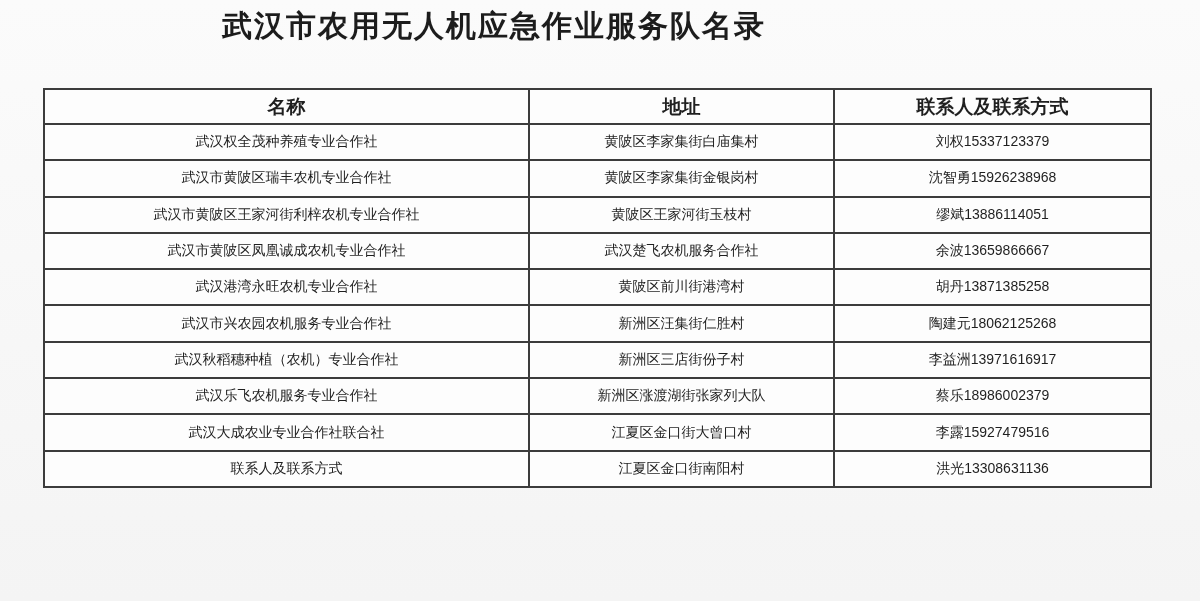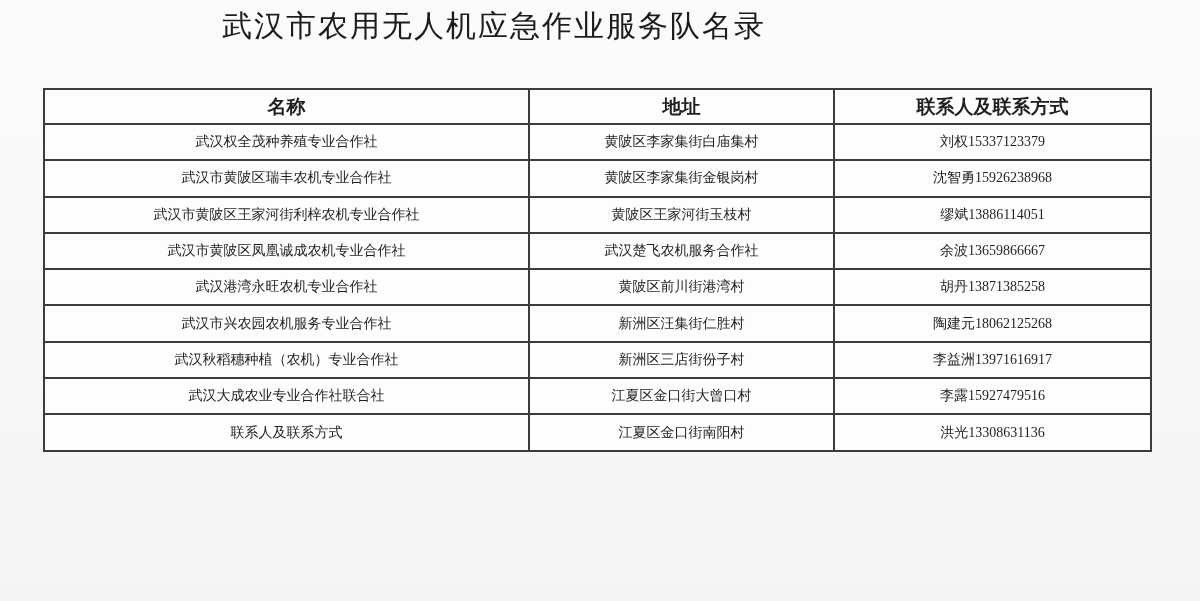--- a/index.html
+++ b/index.html
@@ -17,30 +17,29 @@
     height: 601px;
     background: linear-gradient(180deg, #fbfbfb 0%, #f4f4f4 100%);
   }
   .page-title {
     position: absolute;
     top: 6px;
     left: 0;
     width: 988px;
     text-align: center;
     font-size: 30px;
-    font-weight: 400;
+    font-weight: 700;
     letter-spacing: 2px;
     color: #1c1c1c;
   }
   .table-wrap {
     position: absolute;
     left: 43px;
     top: 88px;
     width: 1107px;
-    font-family: Liberation Serif, serif;
   }
   table.directory {
     width: 1107px;
     border-collapse: collapse;
     table-layout: fixed;
     background: #fdfdfd;
   }
   table.directory th,
   table.directory td {
     border: 2px solid #3c3c3c;
@@ -112,20 +111,25 @@
             <td>武汉市兴农园农机服务专业合作社</td>
             <td>新洲区汪集街仁胜村</td>
             <td>陶建元18062125268</td>
           </tr>
           <tr>
             <td>武汉秋稻穗种植（农机）专业合作社</td>
             <td>新洲区三店街份子村</td>
             <td>李益洲13971616917</td>
           </tr>
           <tr>
+            <td>武汉乐飞农机服务专业合作社</td>
+            <td>新洲区涨渡湖街张家列大队</td>
+            <td>蔡乐18986002379</td>
+          </tr>
+          <tr>
             <td>武汉大成农业专业合作社联合社</td>
             <td>江夏区金口街大曾口村</td>
             <td>李露15927479516</td>
           </tr>
           <tr>
             <td>联系人及联系方式</td>
             <td>江夏区金口街南阳村</td>
             <td>洪光13308631136</td>
           </tr>
         </tbody>

